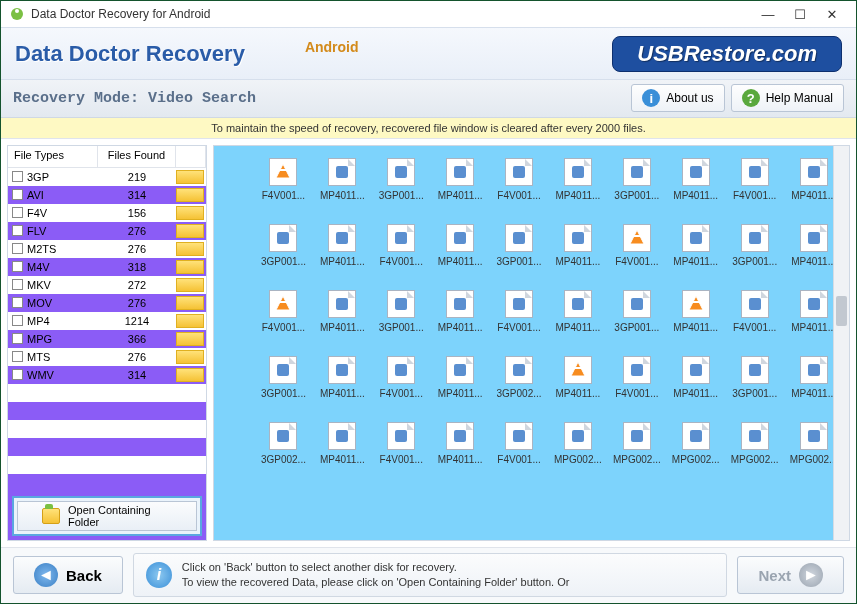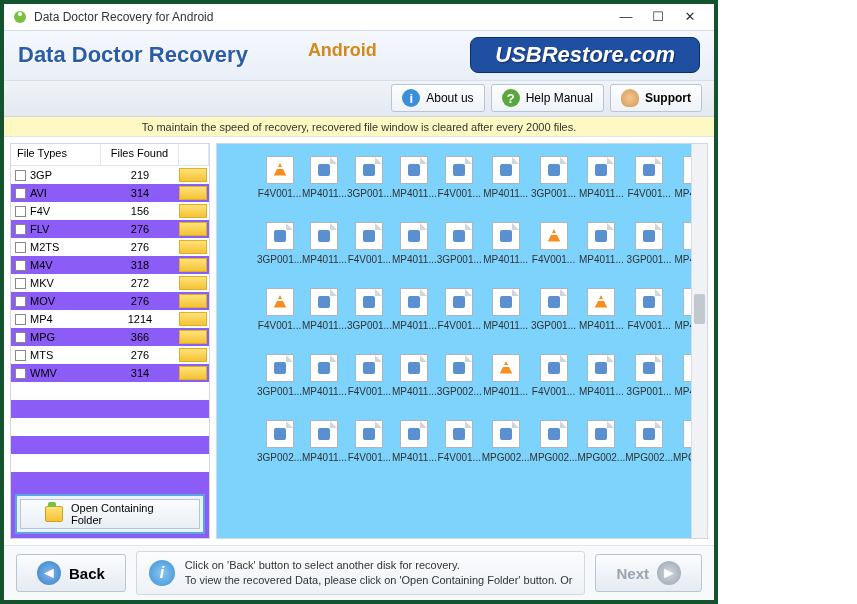--- a/index.html
+++ b/index.html
@@ -1,24 +1,24 @@
 <!DOCTYPE html>
 <html><head>
 <meta charset="utf-8">
 <style>
 * { box-sizing: border-box; margin: 0; padding: 0; font-family: 'Segoe UI', Tahoma, sans-serif; }
 body { background: #fff; width: 857px; height: 604px; overflow: hidden; }
-.window { border: 4px solid #14532d; width: 718px; height: 604px; display: flex; flex-direction: column; }
+.window { border: 1px solid #14532d; width: 857px; height: 604px; display: flex; flex-direction: column; }
 .titlebar { height: 28px; background: #fff; display: flex; align-items: center; padding: 0 8px; font-size: 12px; color: #333; }
 .titlebar .icon { width: 16px; height: 16px; margin-right: 6px; }
 .titlebar .spacer { flex: 1; }
 .winbtn { width: 32px; height: 20px; display: flex; align-items: center; justify-content: center; font-size: 13px; color: #333; cursor: pointer; }
 .header { height: 56px; background: linear-gradient(#f5f8fd,#e9eff8); border-top: 1px solid #d6dfec; border-bottom: 1px solid #d6dfec; display: flex; align-items: center; padding: 0 14px; }
 .brand-title { color: #2a5ca8; font-size: 22px; font-weight: bold; text-shadow: 1px 1px 0 #fff; }
-.brand-sub { color: #d38a1a; font-size: 18px; font-weight: bold; margin-left: 60px; margin-top: -2px; }
+.brand-sub { color: #d38a1a; font-size: 14px; font-weight: bold; margin-left: 60px; margin-top: -2px; }
 .brand { display: flex; }
 .logo-box { margin-left: auto; background: #1e4fa0; color: #fff; font-size: 22px; font-weight: bold; font-style: italic; padding: 4px 24px; border-radius: 8px; border: 1px solid #0d2f6e; text-shadow: 1px 1px 1px rgba(0,0,0,.4); }
 .toolbar { height: 40px; background: linear-gradient(#f0f3f7,#e3e9f0); border-bottom: 1px solid #cfd8e4; display: flex; align-items: center; padding: 0 12px; }
 .mode-label { font-family: 'Courier New', monospace; font-size: 15px; color: #5a6f8a; font-weight: bold; }
 .tool-btn { display: flex; align-items: center; background: linear-gradient(#fefefe,#eef2f7); border: 1px solid #b9c5d5; border-radius: 3px; height: 28px; padding: 0 10px; font-size: 12px; margin-left: 6px; cursor: pointer; }
 .tool-btn .tico { width: 18px; height: 18px; margin-right: 6px; display: flex; align-items: center; justify-content: center; border-radius: 50%; font-size: 13px; font-weight: bold; color: #fff; }
 .ico-info { background: #3a8fd8; }
 .ico-help { background: #5aa83d; }
 .ico-support { width: 18px; height: 18px; background: radial-gradient(circle,#f2c78f,#d19a55); border-radius: 50% 50% 40% 40%; margin-right: 6px; }
 .info-strip { height: 22px; font-size: 11px; color: #333; display: flex; align-items: center; justify-content: center; border-bottom: 1px solid #e0e4eb; background: #fef9c3; }
@@ -77,32 +77,29 @@
 
   <div class="header">
     <div class="brand">
       <div class="brand-title">Data Doctor Recovery</div>
       <div class="brand-sub">Android</div>
     </div>
     <div class="logo-box">USBRestore.com</div>
   </div>
 
   <div class="toolbar">
+    <div class="mode-label">Recovery Mode: Video Search</div>
     <div style="flex:1"></div>
     <div class="tool-btn">
       <div class="tico ico-info">i</div>
       <span>About us</span>
     </div>
     <div class="tool-btn">
       <div class="tico ico-help">?</div>
       <span>Help Manual</span>
-    </div>
-    <div class="tool-btn" style="font-weight:bold">
-      <div class="ico-support"></div>
-      <span>Support</span>
     </div>
   </div>
 
   <div class="info-strip">To maintain the speed of recovery, recovered file window is cleared after every 2000 files.</div>
 
   <div class="main">
     <div class="left-panel">
       <div class="ft-header">
         <div class="ft-col1">File Types</div>
         <div class="ft-col2">Files Found</div>

